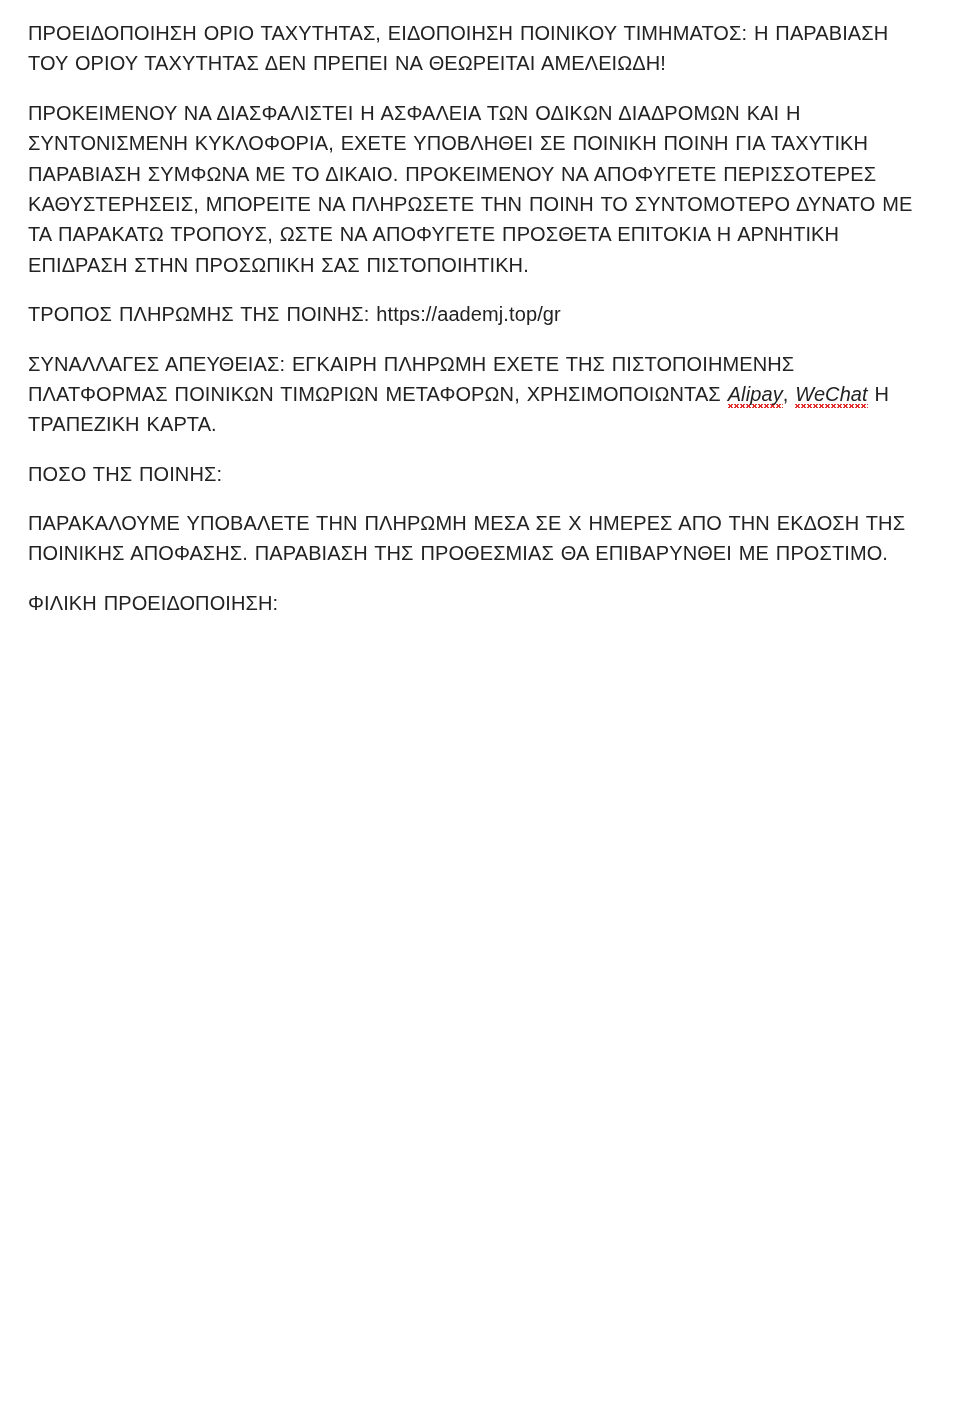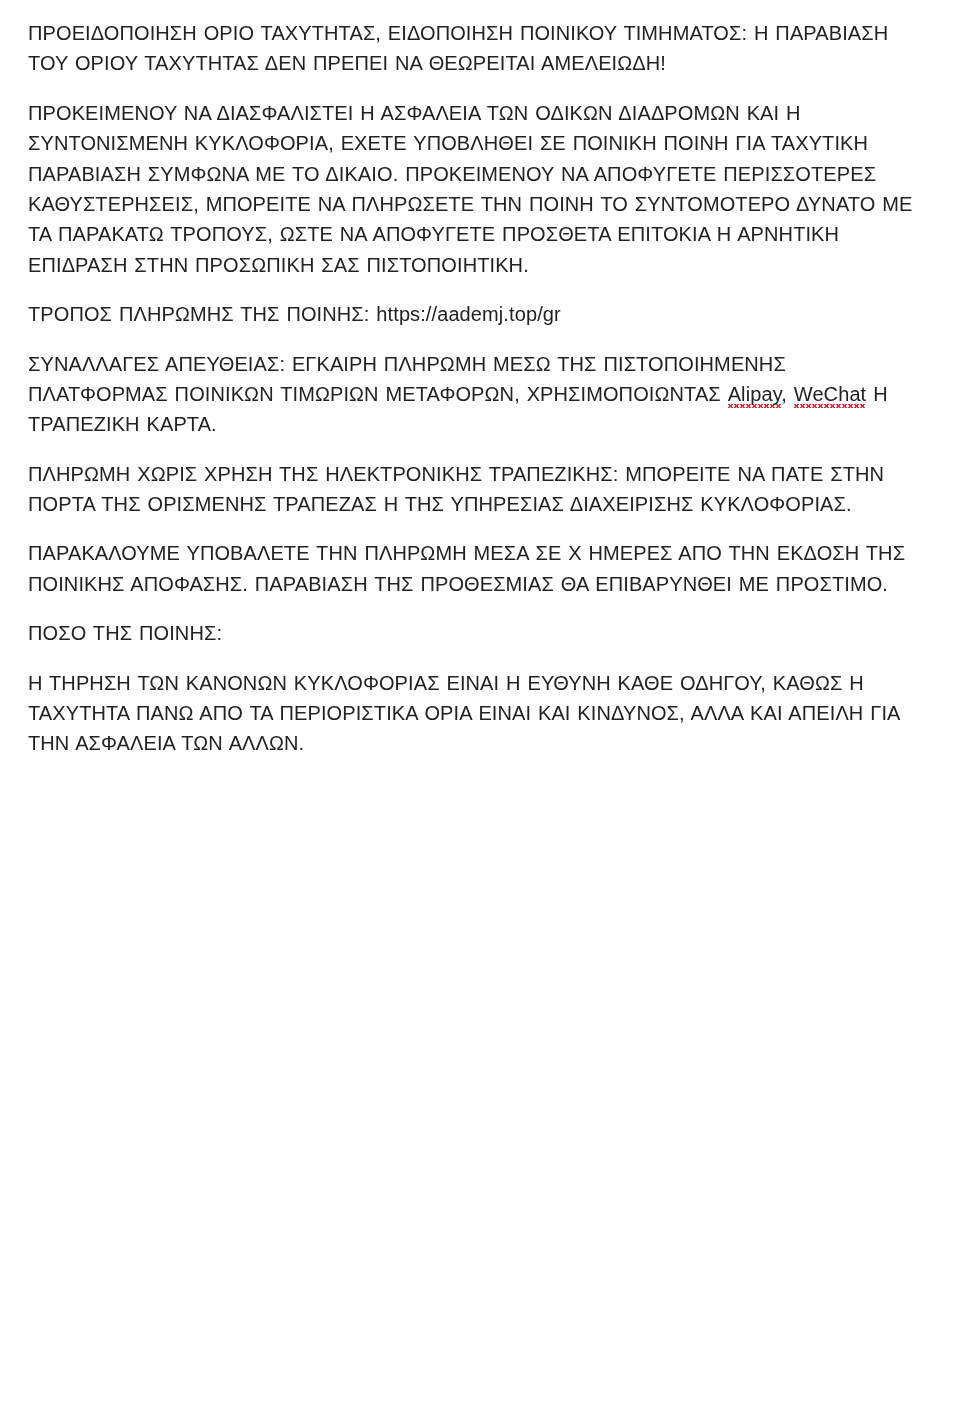--- a/index.html
+++ b/index.html
@@ -38,45 +38,45 @@
     text-decoration: none;
     border-bottom: 2px solid transparent;
     background-image: linear-gradient(
         45deg, transparent 40%, #e03030 40%, #e03030 60%, transparent 60%),
       linear-gradient(
         -45deg, transparent 40%, #e03030 40%, #e03030 60%, transparent 60%);
     background-size: 6px 4px;
     background-repeat: repeat-x;
     background-position: 0 100%;
     padding-bottom: 3px;
+    font-style: italic;
   }
 </style>
 </head>
 <body>
 
 <div class="page">
 
   <p class="para">ΠΡΟΕΙΔΟΠΟΙΗΣΗ ΟΡΙΟ ΤΑΧΥΤΗΤΑΣ, ΕΙΔΟΠΟΙΗΣΗ ΠΟΙΝΙΚΟΥ ΤΙΜΗΜΑΤΟΣ: Η ΠΑΡΑΒΙΑΣΗ ΤΟΥ ΟΡΙΟΥ ΤΑΧΥΤΗΤΑΣ ΔΕΝ ΠΡΕΠΕΙ ΝΑ ΘΕΩΡΕΙΤΑΙ ΑΜΕΛΕΙΩΔΗ!</p>
 
   <p class="para">ΠΡΟΚΕΙΜΕΝΟΥ ΝΑ ΔΙΑΣΦΑΛΙΣΤΕΙ Η ΑΣΦΑΛΕΙΑ ΤΩΝ ΟΔΙΚΩΝ ΔΙΑΔΡΟΜΩΝ  ΚΑΙ Η ΣΥΝΤΟΝΙΣΜΕΝΗ ΚΥΚΛΟΦΟΡΙΑ,  ΕΧΕΤΕ ΥΠΟΒΛΗΘΕΙ ΣΕ ΠΟΙΝΙΚΗ ΠΟΙΝΗ ΓΙΑ ΤΑΧΥΤΙΚΗ ΠΑΡΑΒΙΑΣΗ ΣΥΜΦΩΝΑ ΜΕ ΤΟ ΔΙΚΑΙΟ. ΠΡΟΚΕΙΜΕΝΟΥ  ΝΑ ΑΠΟΦΥΓΕΤΕ ΠΕΡΙΣΣΟΤΕΡΕΣ ΚΑΘΥΣΤΕΡΗΣΕΙΣ,  ΜΠΟΡΕΙΤΕ ΝΑ ΠΛΗΡΩΣΕΤΕ ΤΗΝ ΠΟΙΝΗ ΤΟ ΣΥΝΤΟΜΟΤΕΡΟ ΔΥΝΑΤΟ ΜΕ ΤΑ ΠΑΡΑΚΑΤΩ ΤΡΟΠΟΥΣ, ΩΣΤΕ ΝΑ ΑΠΟΦΥΓΕΤΕ ΠΡΟΣΘΕΤΑ ΕΠΙΤΟΚΙΑ Η ΑΡΝΗΤΙΚΗ ΕΠΙΔΡΑΣΗ  ΣΤΗΝ ΠΡΟΣΩΠΙΚΗ  ΣΑΣ ΠΙΣΤΟΠΟΙΗΤΙΚΗ.</p>
 
   <p class="para">
     <span>ΤΡΟΠΟΣ ΠΛΗΡΩΜΗΣ ΤΗΣ ΠΟΙΝΗΣ: </span><span class="inline-url">https://aademj.top/gr</span>
   </p>
 
   <p class="para">
-    <span>ΣΥΝΑΛΛΑΓΕΣ  ΑΠΕΥΘΕΙΑΣ: ΕΓΚΑΙΡΗ ΠΛΗΡΩΜΗ ΜΕΣΩ ΤΗΣ ΠΙΣΤΟΠΟΙΗΜΕΝΗΣ ΠΛΑΤΦΟΡΜΑΣ ΠΟΙΝΙΚΩΝ ΤΙΜΩΡΙΩΝ ΜΕΤΑΦΟΡΩΝ, ΧΡΗΣΙΜΟΠΟΙΩΝΤΑΣ  </span><span class="spellcheck">Alipay</span><span>, </span><span class="spellcheck">WeChat</span><span> Η ΤΡΑΠΕΖΙΚΗ ΚΑΡΤΑ.</span>
+    <span>ΣΥΝΑΛΛΑΓΕΣ  ΑΠΕΥΘΕΙΑΣ: ΕΓΚΑΙΡΗ ΠΛΗΡΩΜΗ ΕΧΕΤΕ ΤΗΣ ΠΙΣΤΟΠΟΙΗΜΕΝΗΣ ΠΛΑΤΦΟΡΜΑΣ ΠΟΙΝΙΚΩΝ ΤΙΜΩΡΙΩΝ ΜΕΤΑΦΟΡΩΝ, ΧΡΗΣΙΜΟΠΟΙΩΝΤΑΣ  </span><span class="spellcheck">Alipay</span><span>, </span><span class="spellcheck">WeChat</span><span> Η ΤΡΑΠΕΖΙΚΗ ΚΑΡΤΑ.</span>
   </p>
 
-  <p class="para">ΠΛΗΡΩΜΗ ΧΩΡΙΣ ΧΡΗΣΗ  ΤΗΣ ΗΛΕΚΤΡΟΝΙΚΗΣ ΤΡΑΠΕΖΙΚΗΣ: ΜΠΟΡΕΙΤΕ ΝΑ ΠΑΤΕ ΣΤΗΝ ΠΟΡΤΑ ΤΗΣ ΟΡΙΣΜΕΝΗΣ  ΤΡΑΠΕΖΑΣ Η ΤΗΣ ΥΠΗΡΕΣΙΑΣ ΔΙΑΧΕΙΡΙΣΗΣ ΚΥΚΛΟΦΟΡΙΑΣ.</p>
 
+
+  <p class="para">ΠΟΣΟ ΤΗΣ ΠΟΙΝΗΣ:</p>
 
   <p class="para">ΠΑΡΑΚΑΛΟΥΜΕ  ΥΠΟΒΑΛΕΤΕ ΤΗΝ ΠΛΗΡΩΜΗ  ΜΕΣΑ ΣΕ Χ ΗΜΕΡΕΣ ΑΠΟ ΤΗΝ ΕΚΔΟΣΗ ΤΗΣ ΠΟΙΝΙΚΗΣ ΑΠΟΦΑΣΗΣ. ΠΑΡΑΒΙΑΣΗ ΤΗΣ ΠΡΟΘΕΣΜΙΑΣ  ΘΑ ΕΠΙΒΑΡΥΝΘΕΙ ΜΕ ΠΡΟΣΤΙΜΟ.</p>
 
-  <p class="para">ΠΟΣΟ ΤΗΣ ΠΟΙΝΗΣ:</p>
 
+  <p class="para">ΦΙΛΙΚΗ ΠΡΟΕΙΔΟΠΟΙΗΣΗ:</p>
 
-
-  <p class="para">Η ΤΗΡΗΣΗ ΤΩΝ ΚΑΝΟΝΩΝ  ΚΥΚΛΟΦΟΡΙΑΣ  ΕΙΝΑΙ Η ΕΥΘΥΝΗ ΚΑΘΕ  ΟΔΗΓΟΥ, ΚΑΘΩΣ Η ΤΑΧΥΤΗΤΑ ΠΑΝΩ ΑΠΟ ΤΑ ΠΕΡΙΟΡΙΣΤΙΚΑ  ΟΡΙΑ ΕΙΝΑΙ ΚΑΙ ΚΙΝΔΥΝΟΣ,  ΑΛΛΑ ΚΑΙ ΑΠΕΙΛΗ ΓΙΑ ΤΗΝ ΑΣΦΑΛΕΙΑ ΤΩΝ ΑΛΛΩΝ.</p>
 
 
 
 </div>
 
 </body></html>

